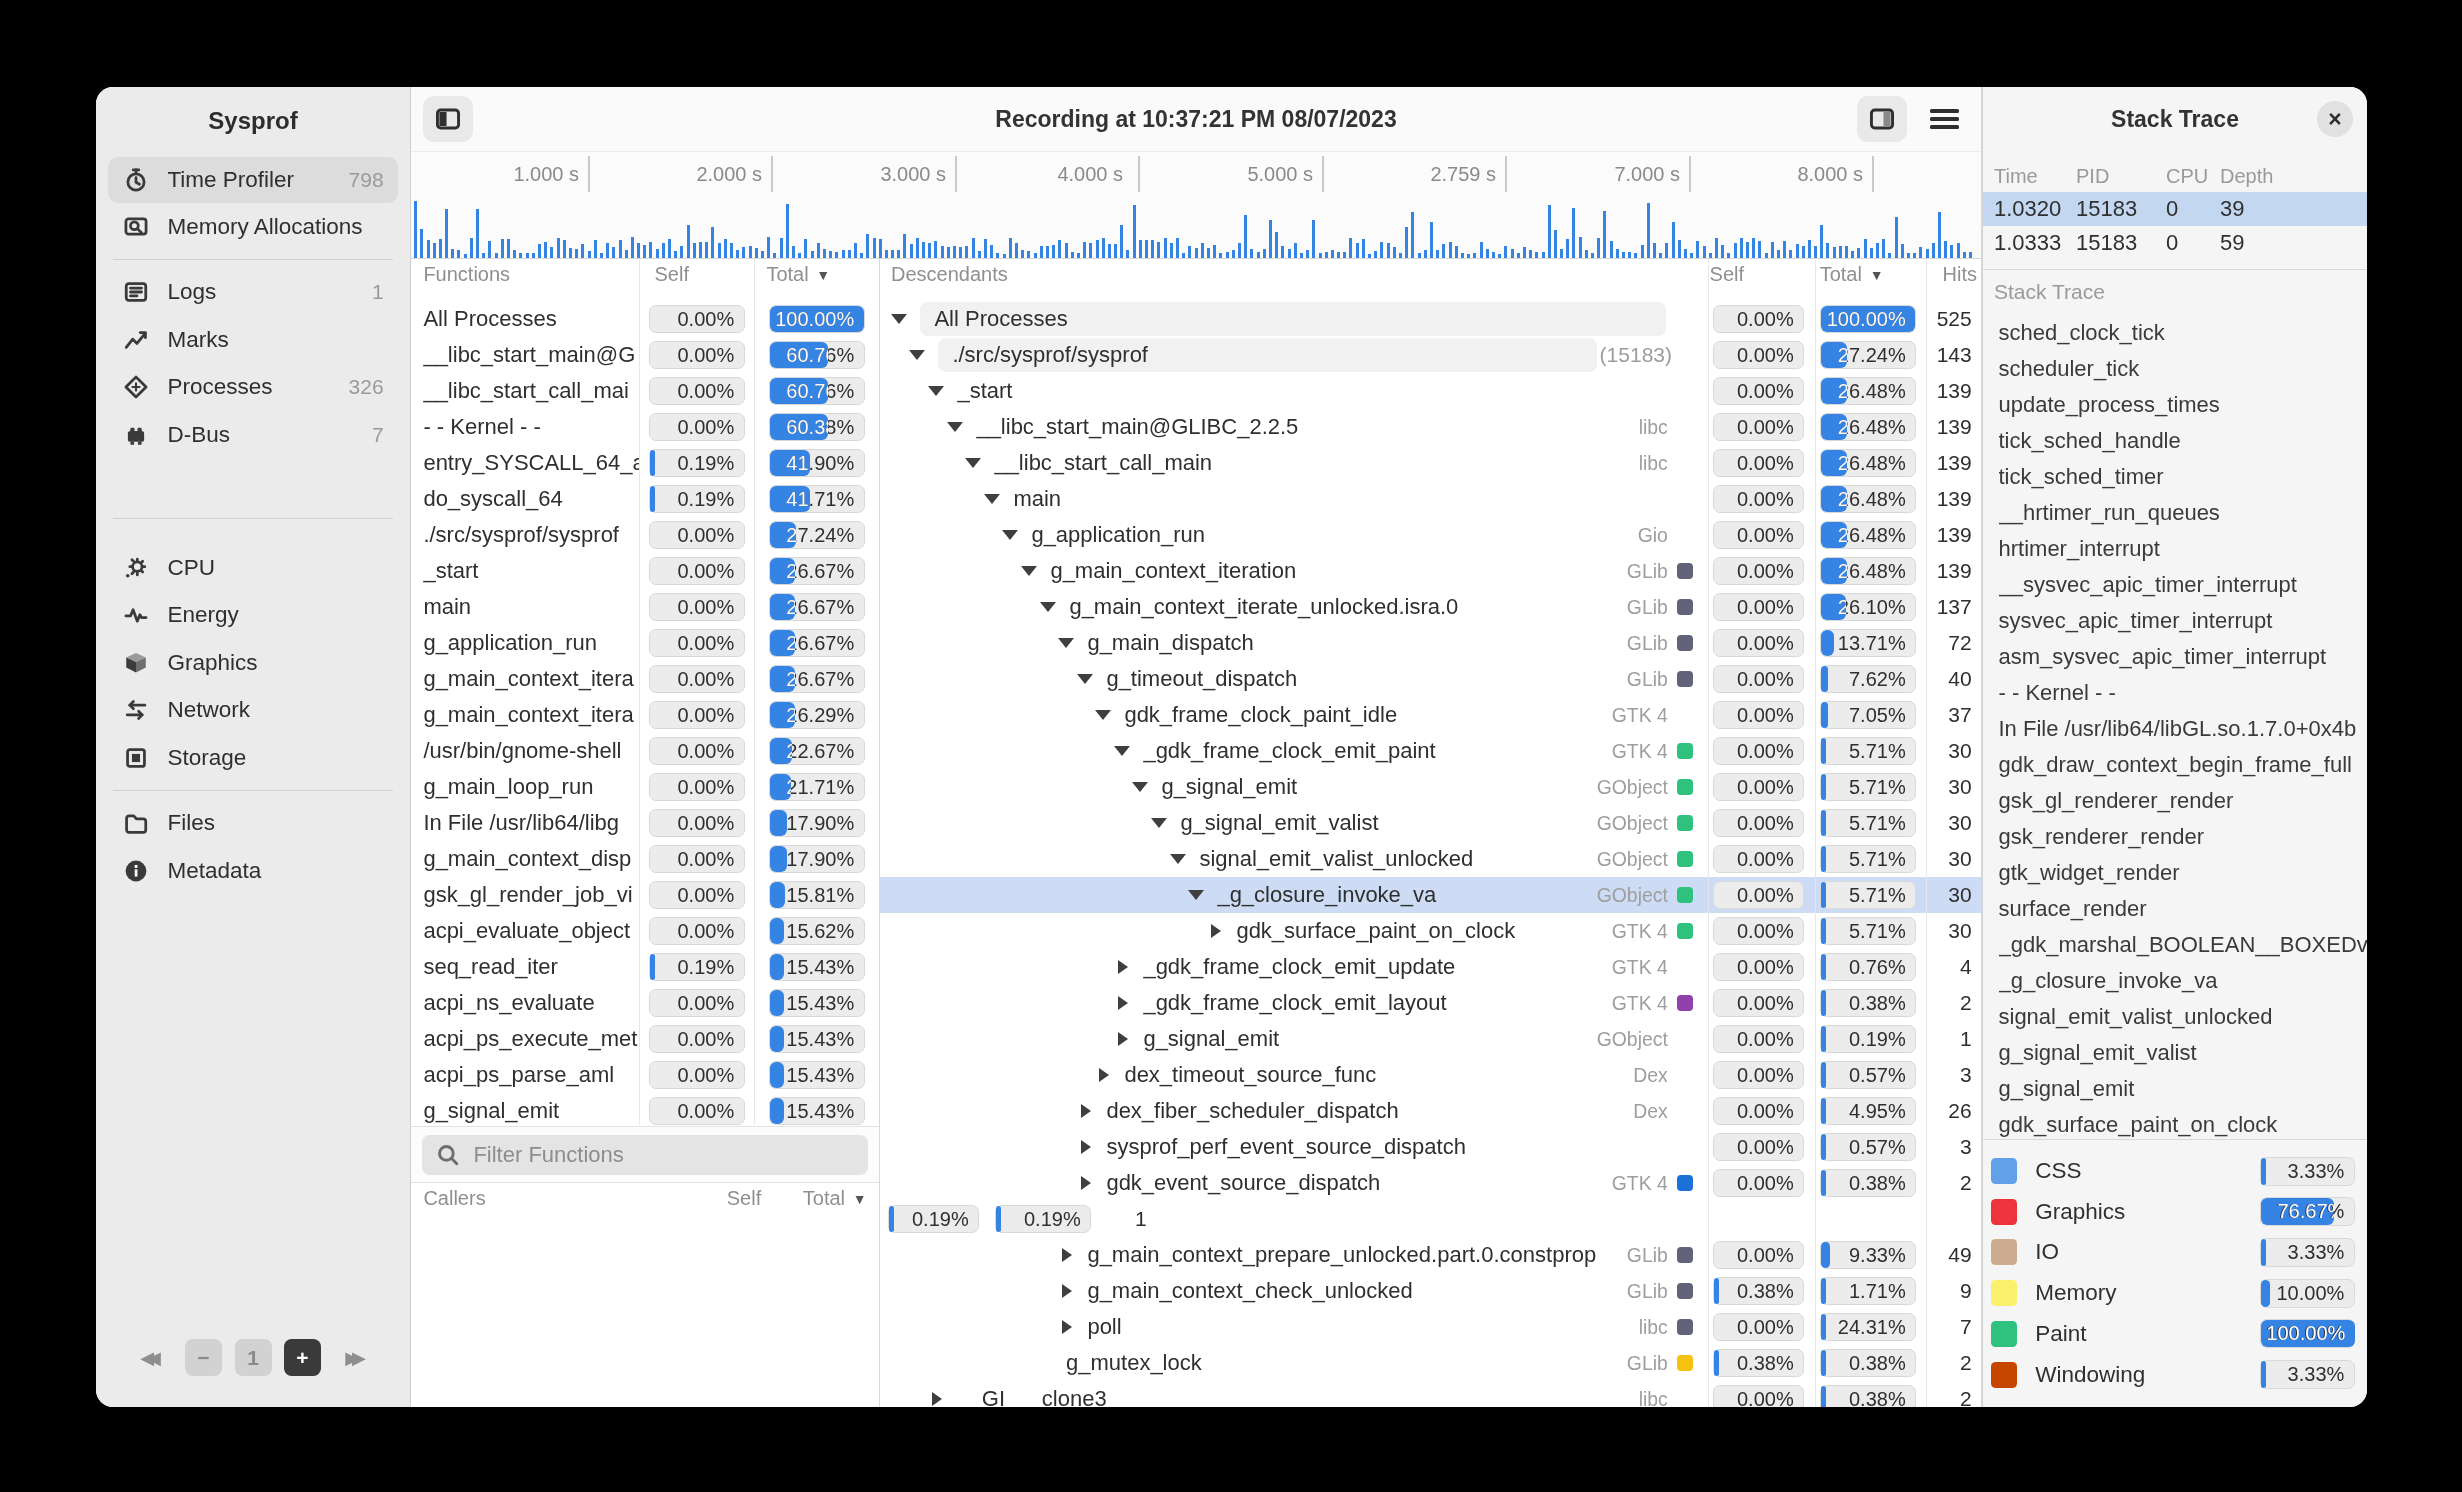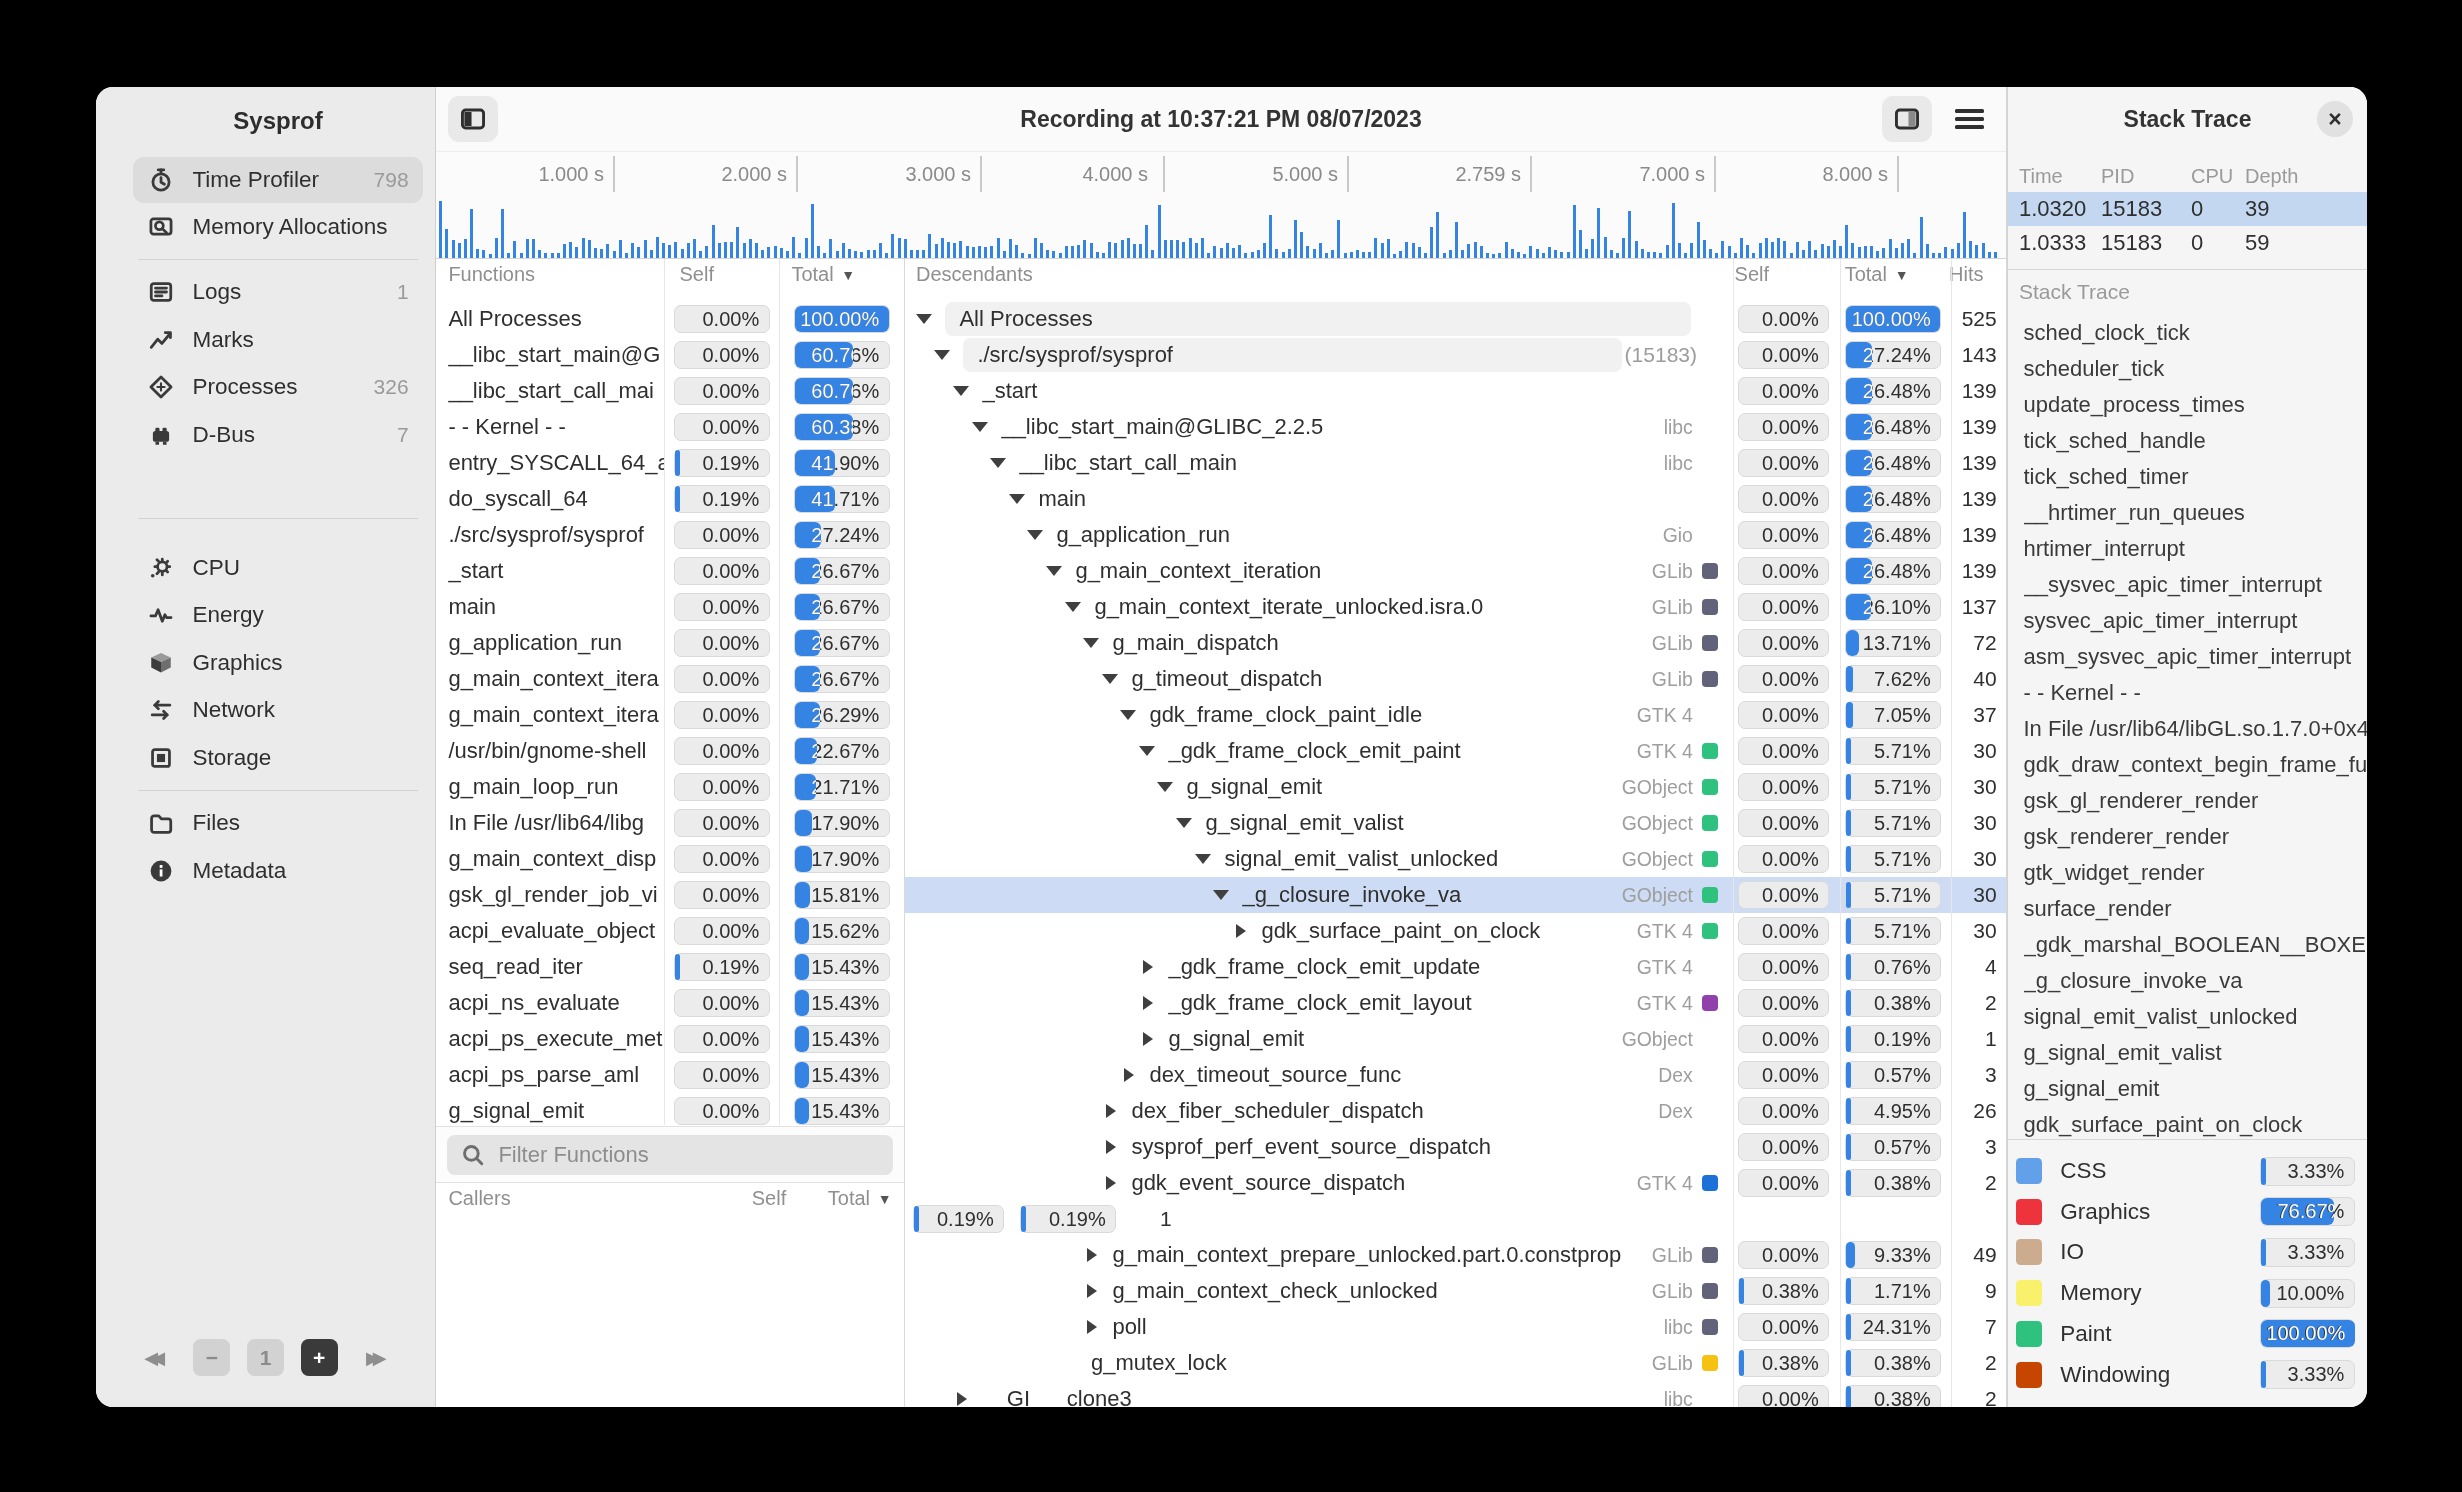--- a/index.html
+++ b/index.html
@@ -2,21 +2,21 @@
 <html style="font-size:12.4px"><head>
 <meta charset="utf-8">
 <style>
   html,body{margin:0;padding:0;}
   body{width:2462px;height:1493px;background:#000;position:relative;overflow:hidden;
        font-family:"Liberation Sans", sans-serif;color:#2f2f2f;}
   .window{position:absolute;left:96px;top:87px;width:2271px;height:1320px;border-radius:17px;
           overflow:hidden;background:#fff;display:flex;box-shadow:0 23px 70px rgba(0,0,0,.65);}
 
   
-  .sidebar{width:314px;flex:none;background:#ebebeb;border-right:0.8px solid #cfcfcf;position:relative;padding-left:25px;}
+  .sidebar{width:314px;flex:none;background:#ebebeb;border-right:0.8px solid #cfcfcf;position:relative;}
   .sb-title{height:68px;line-height:68px;text-align:center;font-weight:bold;font-size:24px;color:#2d2d2d;}
   .sb-item{height:46px;margin:1.5px 12.4px;border-radius:11px;display:flex;align-items:center;
            padding:0 14px;gap:17px;font-size:22.5px;color:#2f2f2f;}
   .sb-item.active{background:#dcdcdc;}
   .sb-item .cnt{margin-left:auto;color:#9a9a9a;font-size:21px;}
   .sb-icon{width:28px;height:28px;flex:none;display:flex;align-items:center;justify-content:center;}
   .sb-sep{height:0.8px;background:#d2d2d2;margin:9.3px 17px;}
   .sb-sep.big{margin-top:60px;margin-bottom:26px;}
   .sb-controls{position:absolute;bottom:31px;left:0;right:0;display:flex;justify-content:space-evenly;
                align-items:center;padding:0 20px;}
@@ -69,21 +69,21 @@
   .filter-input{margin:0 11px;height:40px;flex:1;background:#e4e4e4;border-radius:7.7px;display:flex;
                 align-items:center;padding:0 12.4px;gap:11px;}
   .filter-input .ph{color:#8d8d8d;font-size:22px;}
   .chead .fh-self{width:116px;text-align:right;padding:0;margin-left:auto;}
   .chead .fh-total{width:93px;justify-content:flex-end;padding-right:12.4px;}
   .callers-empty{flex:1;background:#fff;}
 
   .dh-name{flex:1;padding-left:11px;}
   .dh-self{width:107px;flex:none;padding-left:4.6px;box-sizing:border-box;}
   .dh-total{width:112px;flex:none;padding-left:7.7px;box-sizing:border-box;display:flex;align-items:center;}
-  .dh-hits{width:57px;flex:none;text-align:left;padding-right:19px;box-sizing:border-box;}
+  .dh-hits{width:57px;flex:none;text-align:right;padding-right:4px;box-sizing:border-box;}
 
   .dlist{flex:1;overflow:hidden;padding-top:11px;}
   .drow{display:flex;height:36px;align-items:center;}
   .drow.sel{background:#cddcf4;}
   .tree{flex:1;min-width:0;position:relative;display:flex;align-items:center;overflow:hidden;height:100%;}
   .exp{flex:none;width:17px;height:17px;position:relative;margin-right:12.4px;}
   .exp.o::after{content:"";position:absolute;left:0;top:3.9px;border-left:8.5px solid transparent;
                 border-right:8.5px solid transparent;border-top:10px solid #3f3f3f;}
   .exp.c::after{content:"";position:absolute;left:3.9px;top:1.5px;border-top:7px solid transparent;
                 border-bottom:7px solid transparent;border-left:10px solid #3f3f3f;}

